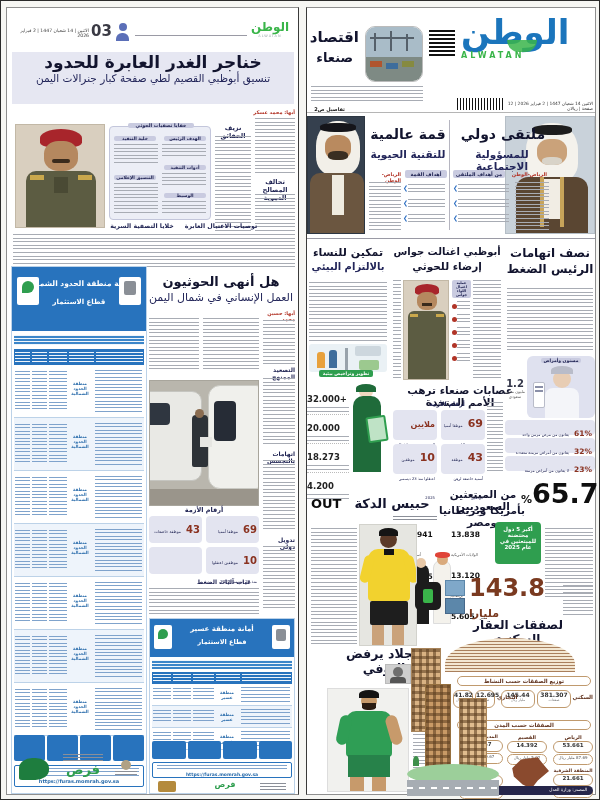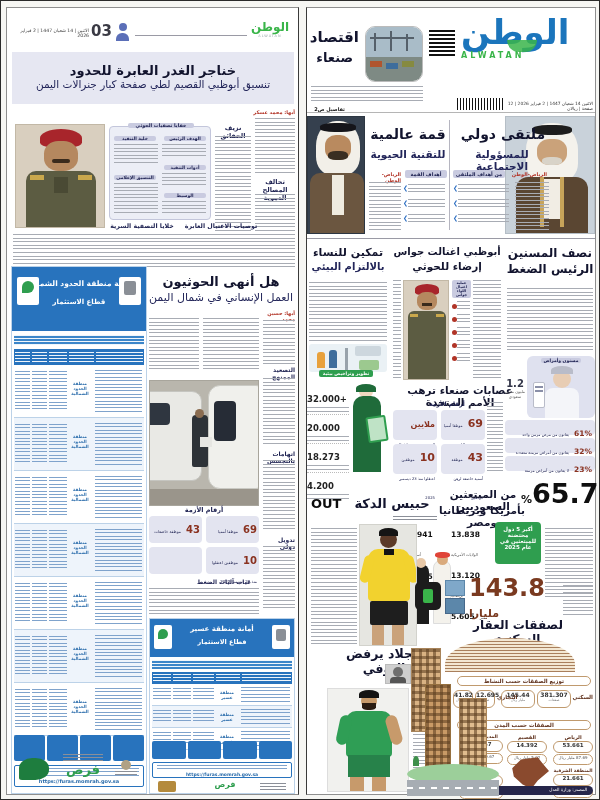--- a/index.html
+++ b/index.html
@@ -47,21 +47,21 @@
     </div>
     <div class="ab hline" style="left:128px;top:27px;width:112px"></div>
     <div class="ab" style="left:108px;top:15px;width:15px;height:19px">
       <div style="width:8px;height:8px;border-radius:50%;background:#5b6fb8;margin:0 auto"></div>
       <div style="width:13px;height:8px;border-radius:6px 6px 0 0;background:#5b6fb8;margin:2px auto 0"></div>
     </div>
     <div class="ab" style="left:84px;top:14px;font-size:15px;font-weight:bold;color:#3a3a44">03</div>
     <div class="ab rtl" style="left:6px;top:20px;width:76px;font-size:4.6px;color:#444">الاثنين | 14 شعبان 1447 | 2 فبراير 2026</div>
 
     <div class="ab lav ctr rtl" style="left:5px;top:44px;width:282px;height:52px">
-      <div class="hd" style="font-size:13px;padding-top:11px">خناجر الغدر العابرة للحدود</div>
+      <div class="hd" style="font-size:17px;padding-top:0">خناجر الغدر العابرة للحدود</div>
       <div style="font-size:10.5px;color:#23265a">تنسيق أبوظبي القصيم لطي صفحة كبار جنرالات اليمن</div>
     </div>
 
     <div class="ab byl rtl" style="left:246px;top:101px;width:42px">أبها: محمد عسكر</div>
     <div class="ab gk" style="left:248px;top:110px;width:40px;height:58px"></div>
     <div class="ab sec rtl ctr" style="left:246px;top:170px;width:44px;font-size:6.5px">تحالف المصالح الدموية</div>
     <div class="ab gk" style="left:248px;top:186px;width:40px;height:38px"></div>
 
     <div class="ab sec ctr" style="left:208px;top:116px;width:36px;font-size:6.5px">نزيف الحقائق</div>
     <div class="ab gk" style="left:208px;top:128px;width:36px;height:96px"></div>
@@ -465,21 +465,21 @@
     <div class="ab hd rtl ctr" style="left:86px;top:376px;width:134px;font-size:10.5px">عصابات صنعاء ترهب الأمم المتحدة</div>
     <div class="ab sec rtl ctr" style="left:110px;top:392px;width:60px;font-size:6px">أرقام الأزمة</div>
     <div class="ab" style="left:86px;top:402px;width:92px;height:64px">
       <div class="cell ab rtl" style="right:0;top:0;width:44px;height:30px;padding:2px"><span class="num" style="font-size:11px">69</span> <span style="font-size:3.8px;color:#1c2050">موظفا أمميا محتجزين حاليا</span></div>
       <div class="cell ab rtl" style="left:0;top:0;width:44px;height:30px;padding:2px"><span class="num" style="font-size:8px">ملايين</span> <span style="font-size:3.8px;color:#1c2050">اليمنيين مهددون بانقطاع المساعدات</span></div>
       <div class="cell ab rtl" style="right:0;top:34px;width:44px;height:30px;padding:2px"><span class="num" style="font-size:11px">43</span> <span style="font-size:3.8px;color:#1c2050">موظفة أممية خاضعة لرهن التحقيق</span></div>
       <div class="cell ab rtl" style="left:0;top:34px;width:44px;height:30px;padding:2px"><span class="num" style="font-size:11px">10</span> <span style="font-size:3.8px;color:#1c2050">موظفين اعتقلوا منذ 23 ديسمبر 2025</span></div>
     </div>
     <div class="ab gk" style="left:180px;top:394px;width:16px;height:72px"></div>
 
-    <div class="ab hd rtl ctr" style="left:198px;top:238px;width:90px;font-size:12px">نصف المسنين</div>
+    <div class="ab hd rtl ctr" style="left:198px;top:238px;width:90px;font-size:12px">نصف اتهامات</div>
     <div class="ab hd rtl ctr" style="left:198px;top:254px;width:90px;font-size:12px">الرئيس الضغط</div>
     <div class="ab gk" style="left:200px;top:280px;width:86px;height:64px"></div>
     <div class="ab" style="left:220px;top:348px;width:68px;height:62px;background:#dfe1ef;border-radius:6px;overflow:hidden">
       <div class="lavd ctr rtl ab" style="left:14px;top:2px;width:40px;font-size:4.5px">مسنون وأمراض</div>
       <div class="ab" style="left:26px;top:14px;width:18px;height:18px;background:#e8cdb4;border-radius:50%"></div>
       <div class="ab" style="left:24px;top:10px;width:22px;height:8px;background:#b9bcc9;border-radius:50% 50% 0 0"></div>
       <div class="ab" style="left:18px;top:32px;width:34px;height:30px;background:#f4f5f9;border-radius:8px 8px 0 0"></div>
       <div class="ab" style="left:6px;top:26px;width:12px;height:26px;background:#fff;border:1px solid #b9bcc9;border-radius:2px"></div>
       <div class="ab" style="left:8px;top:30px;width:8px;height:2px;background:#8a8fa8"></div>
       <div class="ab" style="left:8px;top:34px;width:8px;height:2px;background:#8a8fa8"></div>

